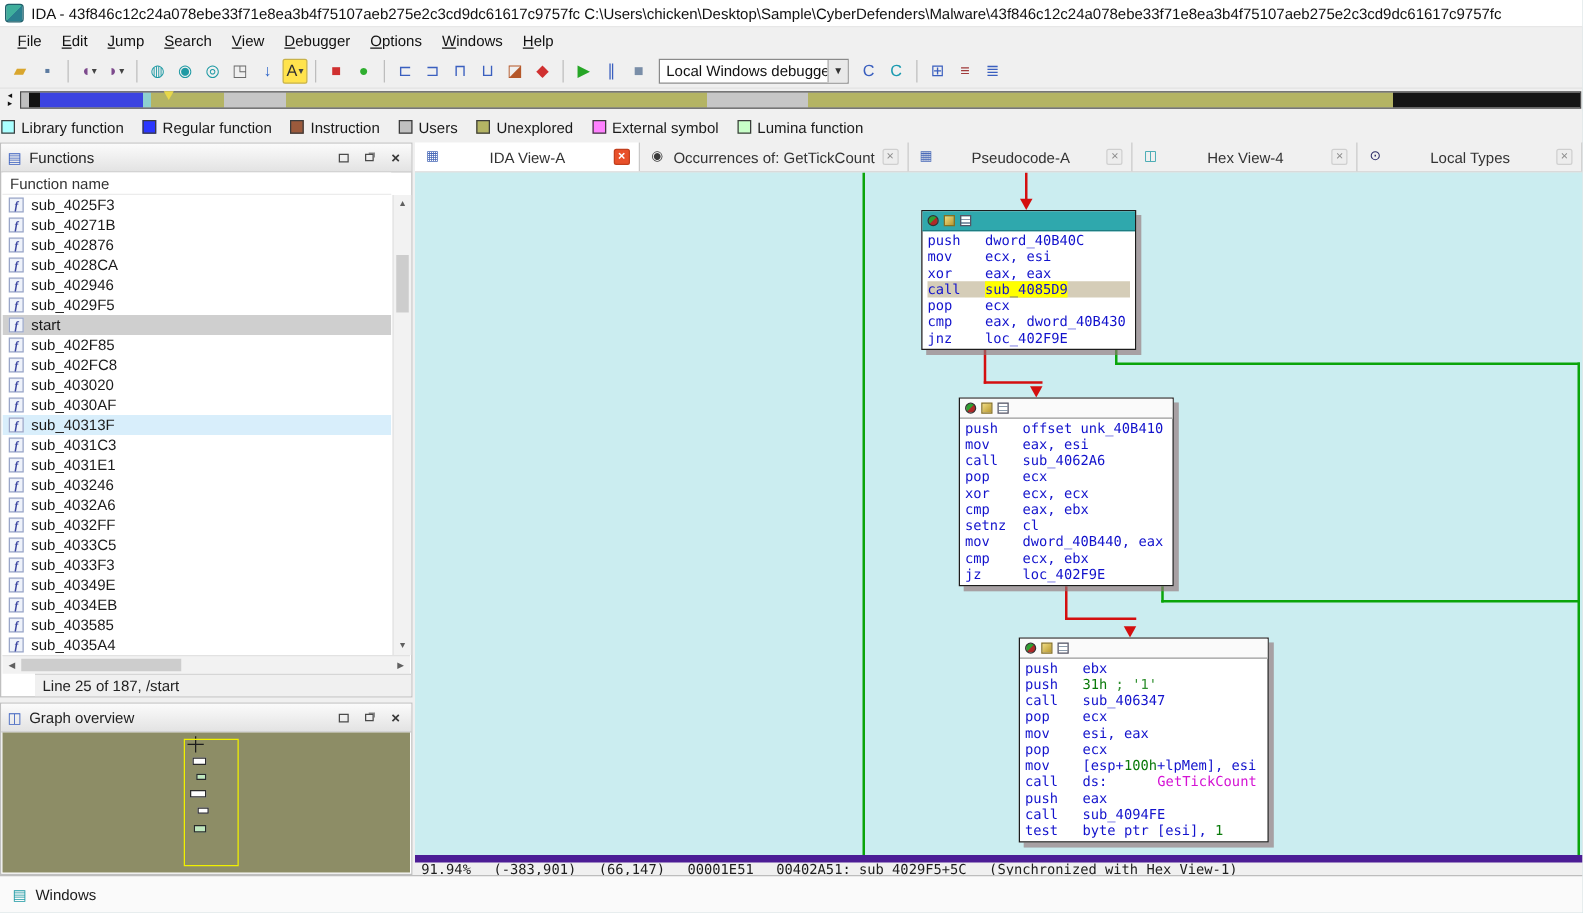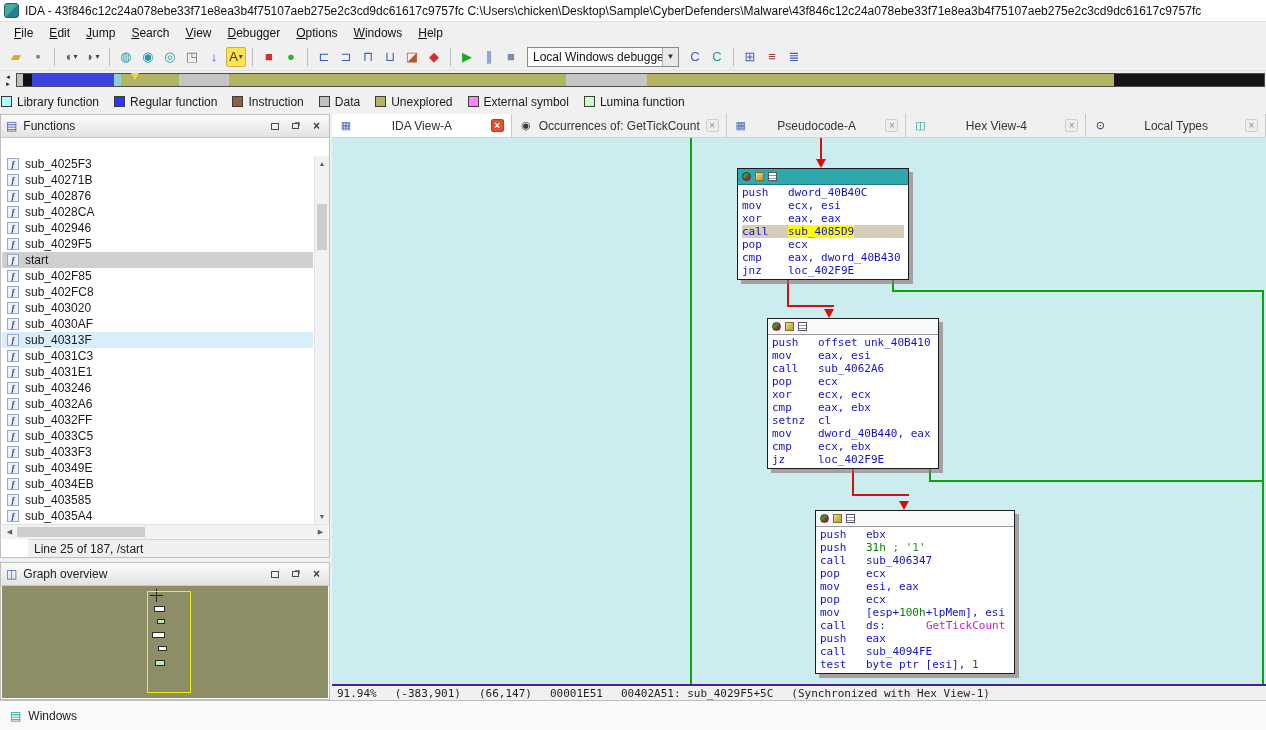--- a/index.html
+++ b/index.html
@@ -102,21 +102,21 @@
   .bbb { padding:1px 4px 2px 4px; font:11px/13px "DejaVu Sans Mono", monospace; }
   .asmrow { white-space:pre; height:13px; }
   .asmrow.hlrow { background:#d5cdb8; }
   .mn { display:inline-block; width:46px; color:#1212cc; }
   .t-nav { color:#1212cc; }
   .t-num { color:#0a7a0a; }
   .t-cmt { color:#2f8f2f; }
   .t-api { color:#d413d4;margin-left:40px; }
   .t-hl  { color:#1212cc; background:#ffff00;margin-top:16px; }
 
-  .gstatus { position:absolute; left:332px; right:0; top:684px; height:16px; background:#f0f0f0; border-top:2px solid #4c1d95; display:flex; align-items:center; gap:18px; padding-left:5px; font:11px "DejaVu Sans Mono", monospace; color:#1d1d1d; white-space:nowrap; overflow:hidden; }
+  .gstatus { position:absolute; left:332px; right:0; top:684px; height:16px; background:#f0f0f0; border-top:6px solid #4c1d95; display:flex; align-items:center; gap:18px; padding-left:5px; font:11px "DejaVu Sans Mono", monospace; color:#1d1d1d; white-space:nowrap; overflow:hidden; }
 
   .outputbar { position:absolute; left:0; right:0; top:700px; height:30px; background:#fafafa; border-top:1px solid #bdbdbd; display:flex; align-items:center; gap:7px; padding-left:10px; }
   .out-icon { font-size:12px; color:#1f9aa4; line-height:1; }
 </style>
 </head>
 <body>
 
 <div class="app">
 
   <div class="titlebar">
@@ -248,21 +248,21 @@
       <div class="lg-item">
         <span class="lg-sw" style="background: rgb(43, 54, 255);"></span>
         <span>Regular function</span>
       </div>
       <div class="lg-item">
         <span class="lg-sw" style="background: rgb(156, 90, 60);"></span>
         <span>Instruction</span>
       </div>
       <div class="lg-item">
         <span class="lg-sw" style="background: rgb(192, 192, 192);"></span>
-        <span>Data</span>
+        <span>Users</span>
       </div>
       <div class="lg-item">
         <span class="lg-sw" style="background: rgb(180, 180, 100);"></span>
         <span>Unexplored</span>
       </div>
       <div class="lg-item">
         <span class="lg-sw" style="background: rgb(255, 128, 255);"></span>
         <span>External symbol</span>
       </div>
       <div class="lg-item">
@@ -276,20 +276,21 @@
       <span class="ph-icon" style="color:#3a5fbf">▤</span>
       <span class="ph-title">Functions</span>
       <span class="ph-btn">
           <span class="ph-sq"></span>
         </span>
       <span class="ph-btn">
           <span class="ph-sq2"></span>
         </span>
       <span class="ph-btn ph-x">×</span>
     </div>
+    <div class="fn-colhead">Function name</div>
     <div class="fn-list">
         <div class="fnrow">
           <span class="ficon">f</span>
           <span>sub_4025F3</span>
         </div>
         <div class="fnrow">
           <span class="ficon">f</span>
           <span>sub_40271B</span>
         </div>
         <div class="fnrow">

